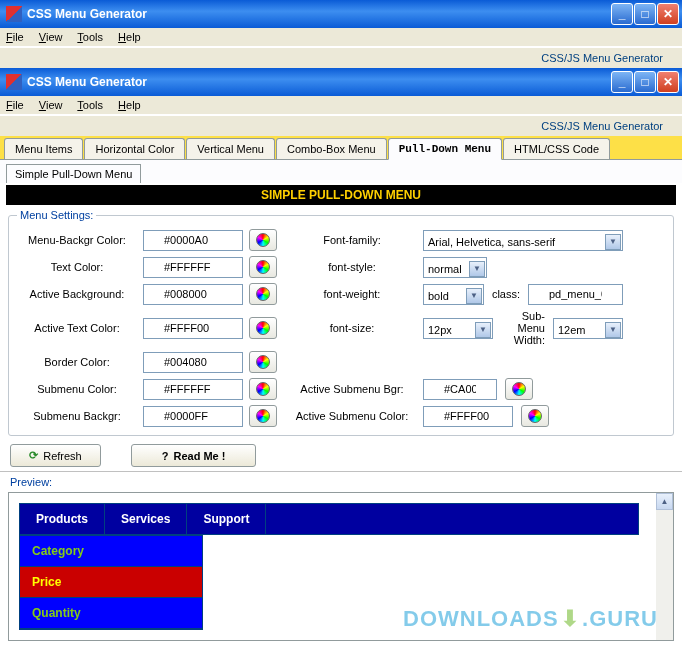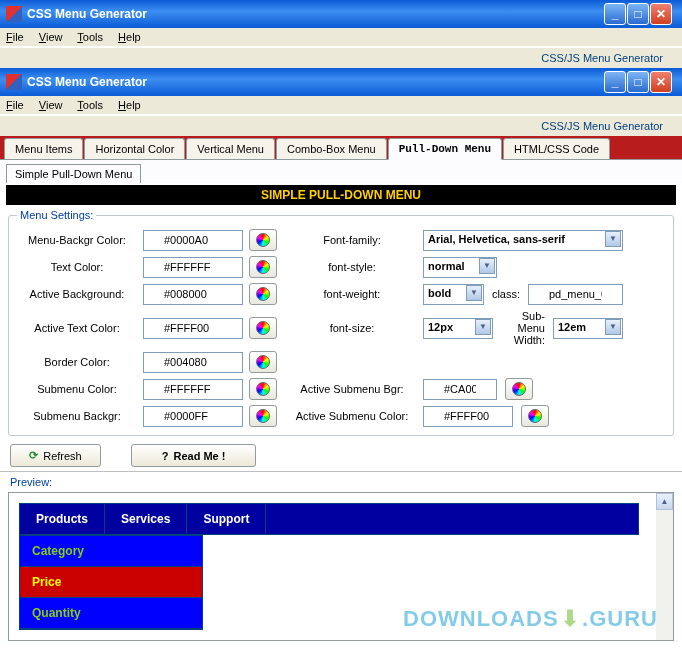--- a/index.html
+++ b/index.html
@@ -1,39 +1,39 @@
 <!DOCTYPE html>
 <html><head>
 <meta charset="utf-8">
 <style>
 * { box-sizing: border-box; margin: 0; padding: 0; }
 body { font-family: Tahoma, Arial, sans-serif; font-size: 11px; background: #fff; width: 682px; }
-.titlebar { background: linear-gradient(to bottom, #0a5bd6, #3d8ef0 40%, #0a5bd6); height: 28px; display: flex; align-items: center; padding: 0 10px 0 6px; color: #fff; font-weight: bold; font-size: 12px; }
+.titlebar { background: linear-gradient(to bottom, #0a5bd6, #3d8ef0 40%, #0a5bd6); height: 28px; display: flex; align-items: center; padding: 0 3px 0 6px; color: #fff; font-weight: bold; font-size: 12px; }
 .titlebar .app-icon { width: 16px; height: 16px; background: linear-gradient(135deg, #e03030 50%, #3060c0 50%); margin-right: 5px; }
 .titlebar .spacer { flex: 1; }
 .win-btns { display: flex; gap: 1px; }
 .win-btn { width: 22px; height: 22px; border: 1px solid #fff; border-radius: 3px; display: flex; align-items: center; justify-content: center; font-weight: bold; font-size: 12px; color: #fff; cursor: pointer; }
 .min-btn, .max-btn { background: linear-gradient(to bottom, #7db5f5, #2a6bd0); }
 .close-btn { background: linear-gradient(to bottom, #f08070, #d04020); }
 .menubar { background: #ece9d8; padding: 3px 6px; font-size: 11px; border-bottom: 1px solid #fff; }
 .menubar span { margin-right: 12px; cursor: default; }
 .menubar span u { text-decoration: underline; }
 .tagline { text-align: right; padding: 4px 19px; background: #ece9d8; color: #004080; font-size: 11px; border-top: 1px solid #fff; }
-.tabs { display: flex; background: #b91c1c; padding: 2px 16px 0 4px; gap: 1px; border-bottom: 1px solid #919b9c; }
+.tabs { display: flex; background: #fde047; padding: 2px 16px 0 4px; gap: 1px; border-bottom: 1px solid #919b9c; }
 .tab { padding: 4px 10px; background: #f5f3ea; border: 1px solid #919b9c; border-bottom: none; border-radius: 3px 3px 0 0; font-size: 11px; cursor: pointer; position: relative; }
 .tab.active { background: #fcfcfe; font-weight: bold; border-bottom: 1px solid #fcfcfe; margin-bottom: -1px; font-family: Liberation Mono, monospace; }
 .subtabs { background: #fcfcfe; padding: 4px 4px 0 6px; }
 .subtab { display: inline-block; padding: 3px 8px; border: 1px solid #919b9c; border-bottom: none; background: #fcfcfe; font-size: 11px; }
 .banner { background: #000; color: #ffd000; text-align: center; font-weight: bold; font-size: 12px; padding: 3px; margin: 2px 6px; }
 .fieldset { margin: 4px 8px; border: 1px solid #c0c8d0; padding: 4px 8px 8px 8px; border-radius: 3px; }
 .legend { color: #0040a0; font-size: 11px; padding: 0 3px; }
 .grid { display: grid; grid-template-columns: 120px 100px 32px 130px 200px; gap: 5px 6px; align-items: center; margin-top: 4px; }
 .r { text-align: center; }
 input[type=text] { height: 21px; border: 1px solid #7f9db9; padding: 2px 20px; font-size: 11px; width: 100%; }
-.select { height: 21px; border: 1px solid #7f9db9; padding: 2px 4px; font-size: 11px; background: #fff; display: flex; align-items: flex-start; justify-content: space-between; cursor: pointer; font-weight: bold; }
+.select { height: 21px; border: 1px solid #7f9db9; padding: 2px 4px; font-size: 11px; background: #fff; display: flex; align-items: flex-end; justify-content: space-between; cursor: pointer; }
 .select .arrow-btn { width: 16px; height: 16px; background: linear-gradient(to bottom, #e8f0fb, #b0c8e8); border: 1px solid #7f9db9; display: flex; align-items: center; justify-content: center; font-size: 8px; color: #4d6185; margin: -2px -3px -2px 2px; }
 .color-btn { width: 28px; height: 22px; border: 1px solid #919b9c; border-radius: 3px; background: linear-gradient(to bottom, #fff, #e8e8e0); display: flex; align-items: center; justify-content: center; cursor: pointer; }
 .color-wheel { width: 14px; height: 14px; border-radius: 50%; background: conic-gradient(red, yellow, lime, cyan, blue, magenta, red); border: 1px solid #666; }
 .btn-row { display: flex; gap: 30px; padding: 4px 10px; }
 .btn { padding: 4px 18px; border: 1px solid #919b9c; border-radius: 3px; background: linear-gradient(to bottom, #fff, #ece9d8); font-size: 11px; cursor: pointer; display: flex; align-items: center; gap: 5px; }
 .preview-lbl { color: #0040a0; font-size: 11px; padding: 4px 10px 2px; border-top: 1px solid #c0c0c0; }
 .preview-panel { margin: 2px 8px 8px 8px; border: 1px solid #919b9c; background: #fff; min-height: 140px; position: relative; padding: 10px; }
 .pmenu { display: flex; background: #0000A0; color: #fff; font-weight: bold; font-size: 12px; border: 1px solid #004080; width: 620px; }
 .pmenu-item { padding: 8px 16px; border-right: 1px solid #004080; }
 .submenu { width: 184px; border: 1px solid #004080; }
@@ -114,21 +114,21 @@
         <div class="arrow-btn">▼</div>
       </div>
 
     <div class="r">Text Color:</div>
     <input type="text" value="#FFFFFF" style="">
     <div class="color-btn">
         <div class="color-wheel"></div>
       </div>
     <div class="r">font-style:</div>
     <div>
-        <div class="select" style="width:74px">
+        <div class="select" style="width:64px">
           <span>normal</span>
           <div class="arrow-btn">▼</div>
         </div>
       </div>
 
     <div class="r">Active Background:</div>
     <input type="text" value="#008000" style="">
     <div class="color-btn">
         <div class="color-wheel"></div>
       </div>

